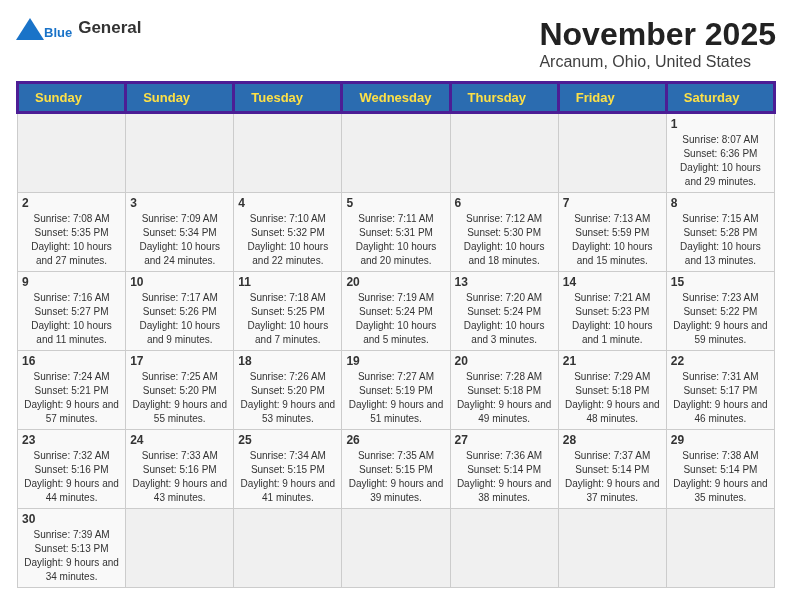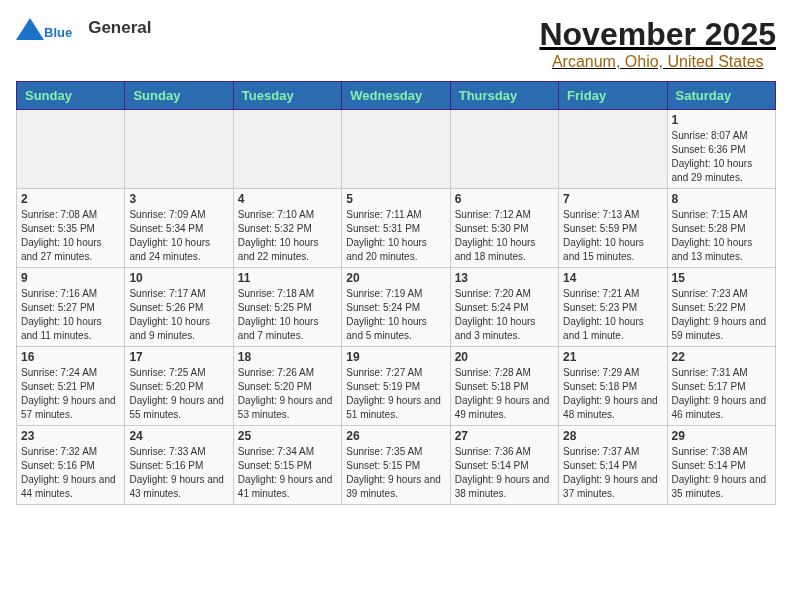--- a/index.html
+++ b/index.html
@@ -23,46 +23,45 @@
     }
     .logo-triangle {
       width: 0;
       height: 0;
       border-left: 14px solid transparent;
       border-right: 14px solid transparent;
       border-bottom: 22px solid #1a73c8;
       margin-top: 2px;
     }
     .title-area {
-      text-align: center;
-      text-decoration: underline;
+      text-align: left;
     }
     .title-area h1 {
       font-size: 32px;
       font-weight: bold;
       color: #222;
     }
     .title-area h2 {
       font-size: 16px;
       font-weight: normal;
-      color: #a16207;
+      color: #404040;
     }
     .calendar {
       width: 100%;
       border-collapse: collapse;
       border: 1px solid #ccc;
     }
     .calendar thead tr th {
       background-color: #2b6cb0;
-      color: #86efac;
+      color: #fde047;
       font-size: 13px;
       font-weight: bold;
-      padding: 6px 8px;
+      padding: 6px 16px;
       text-align: left;
-      border: 1px solid #4c1d95;
+      border: 3px solid #4c1d95;
     }
     .calendar tbody tr td {
       vertical-align: top;
       width: calc(100% / 7);
       min-height: 80px;
       border: 1px solid #ccc;
       padding: 3px 4px;
       font-size: 10.5px;
       color: #333;
       background: #f9f9f9;
@@ -73,32 +72,33 @@
     .day-number {
       font-size: 12px;
       font-weight: bold;
       display: block;
       margin-bottom: 2px;
     }
     .day-info {
       font-size: 10px;
       line-height: 1.4;
       color: #333;
+      text-align: center;
     }
   </style>
 </head>
 <body>
 
 <div class="header-area">
   <div class="logo-area">
     <div style="display:flex; align-items:flex-end;">
       <div class="logo-triangle"></div>
       <div style="font-size:13px; color:#1a73c8; font-weight:bold;">Blue</div>
     </div>
-    <div style="display:flex; flex-direction:column; margin-left:12px;">
+    <div style="display:flex; flex-direction:column; margin-left:2px;">
       <div style="font-size:17px; color:#333; font-weight:bold; line-height:1.1;">General</div>
     </div>
   </div>
   <div class="title-area">
     <h1>November 2025</h1>
     <h2>Arcanum, Ohio, United States</h2>
   </div>
 </div>
 
 <table class="calendar">
@@ -297,14 +297,28 @@
 Sunset: 5:14 PM
 Daylight: 9 hours and 37 minutes.</div>
         </td>
         <td>
           <span class="day-number">29</span>
           <div class="day-info">Sunrise: 7:38 AM
 Sunset: 5:14 PM
 Daylight: 9 hours and 35 minutes.</div>
         </td>
       </tr>
+      <tr>
+        <td>
+          <span class="day-number">30</span>
+          <div class="day-info">Sunrise: 7:39 AM
+Sunset: 5:13 PM
+Daylight: 9 hours and 34 minutes.</div>
+        </td>
+        <td class="empty"></td>
+        <td class="empty"></td>
+        <td class="empty"></td>
+        <td class="empty"></td>
+        <td class="empty"></td>
+        <td class="empty"></td>
+      </tr>
     </tbody>
 </table>
 
 </body></html>

